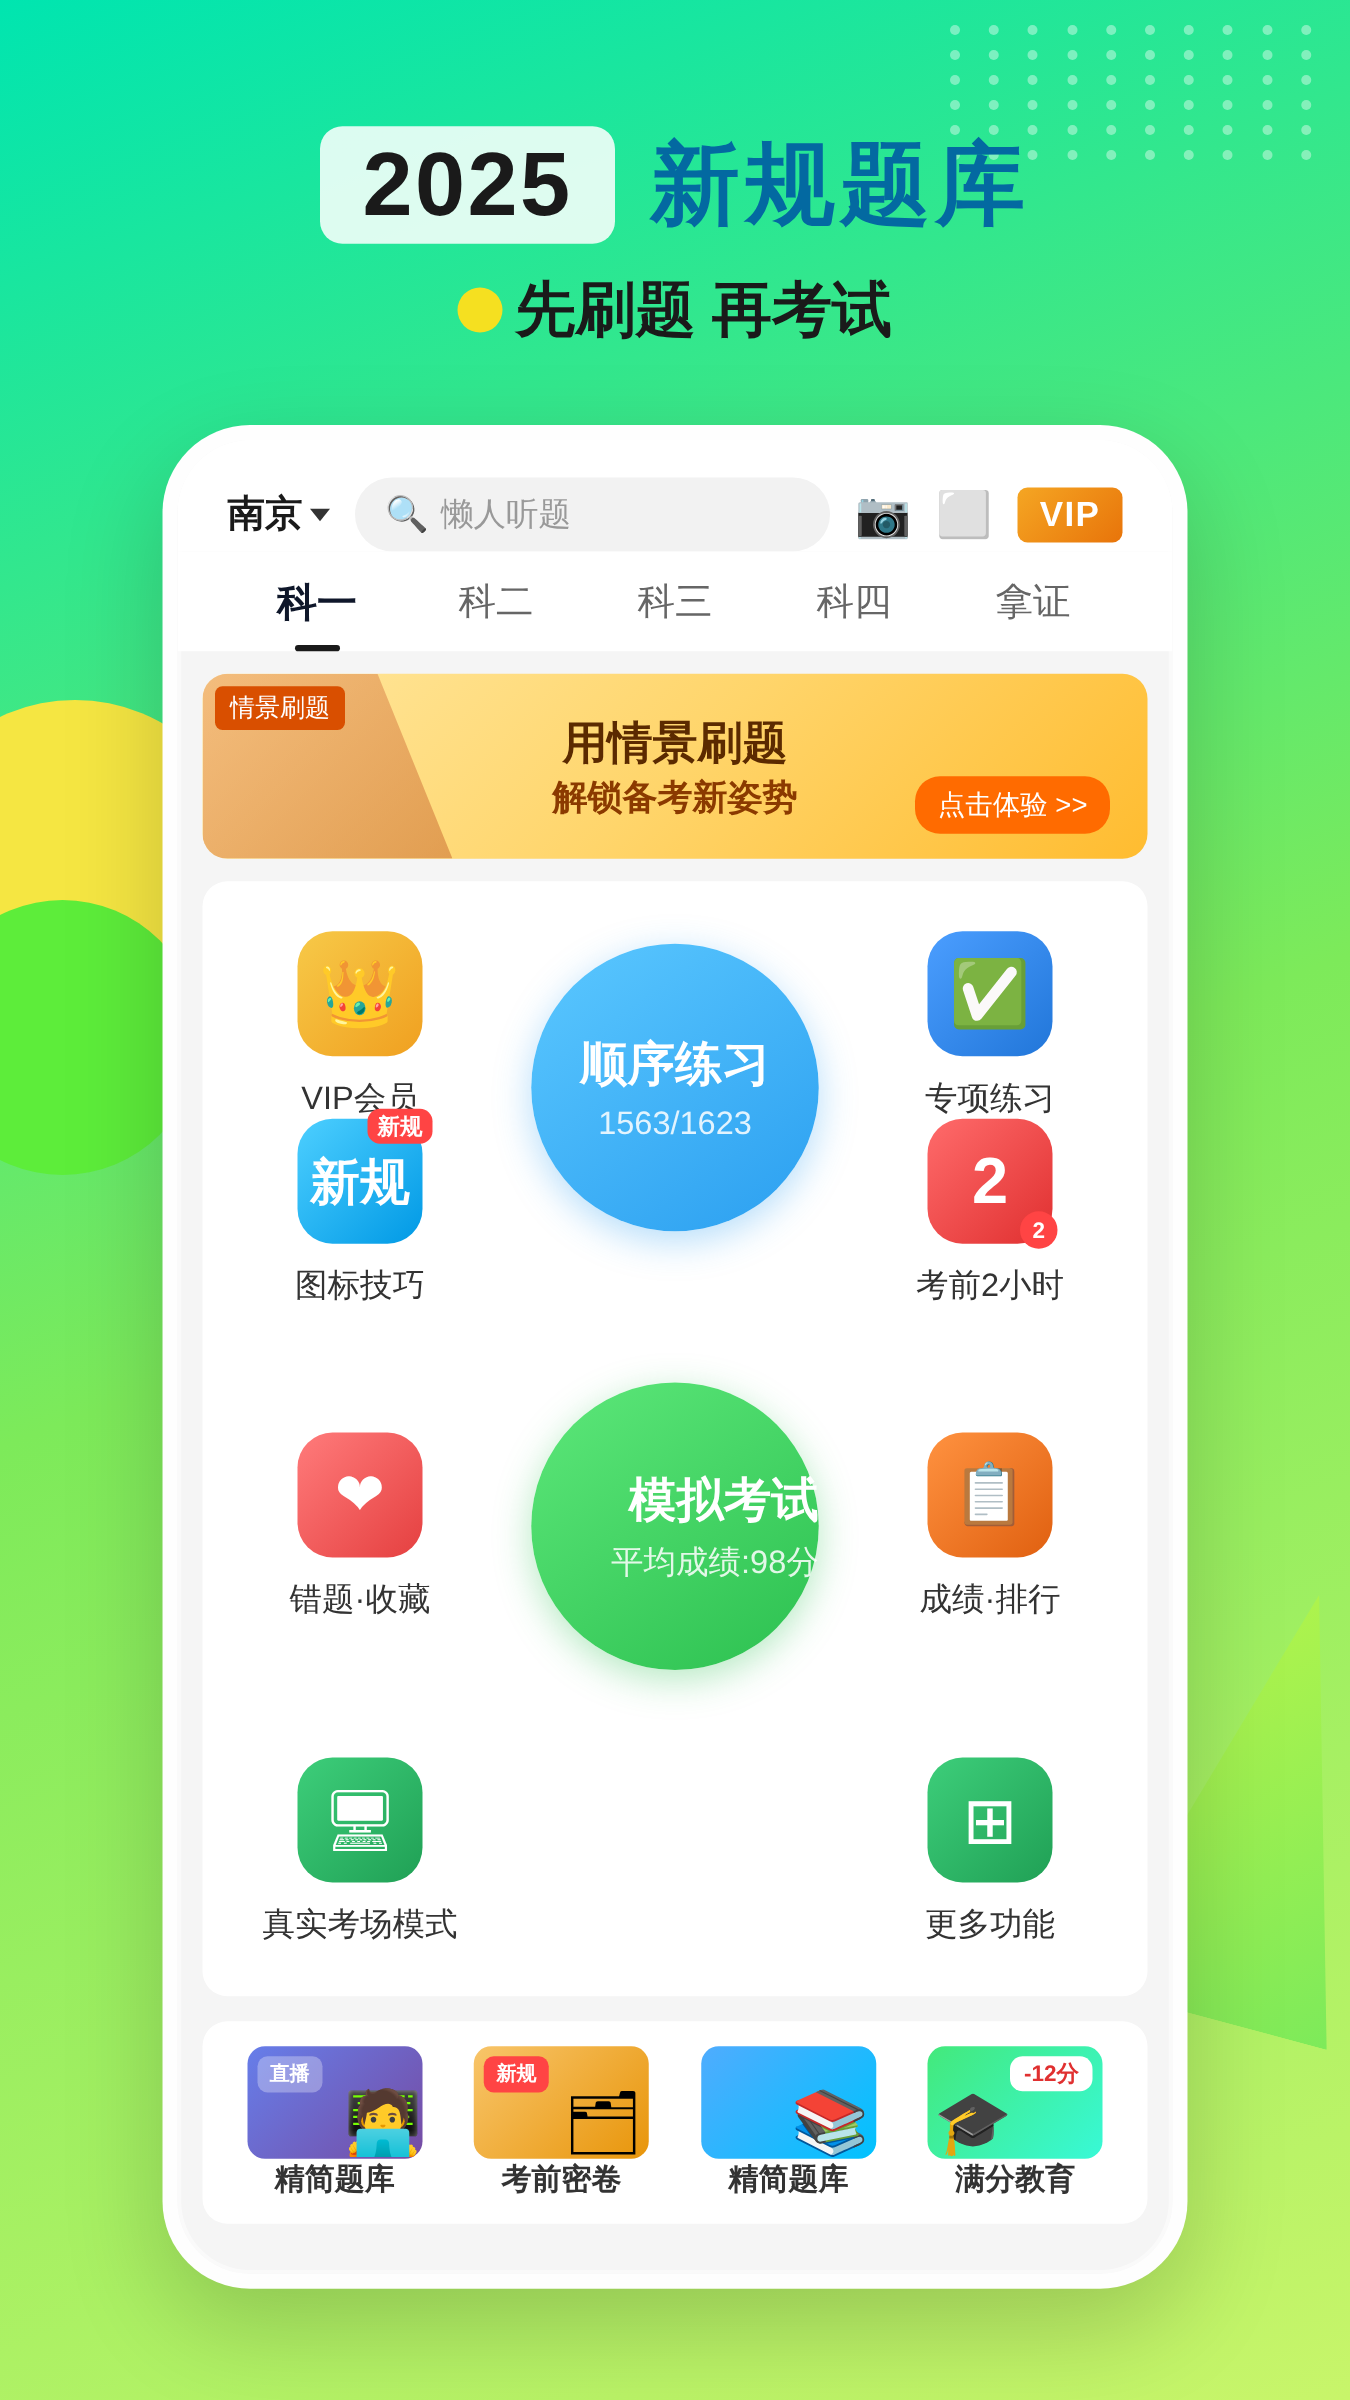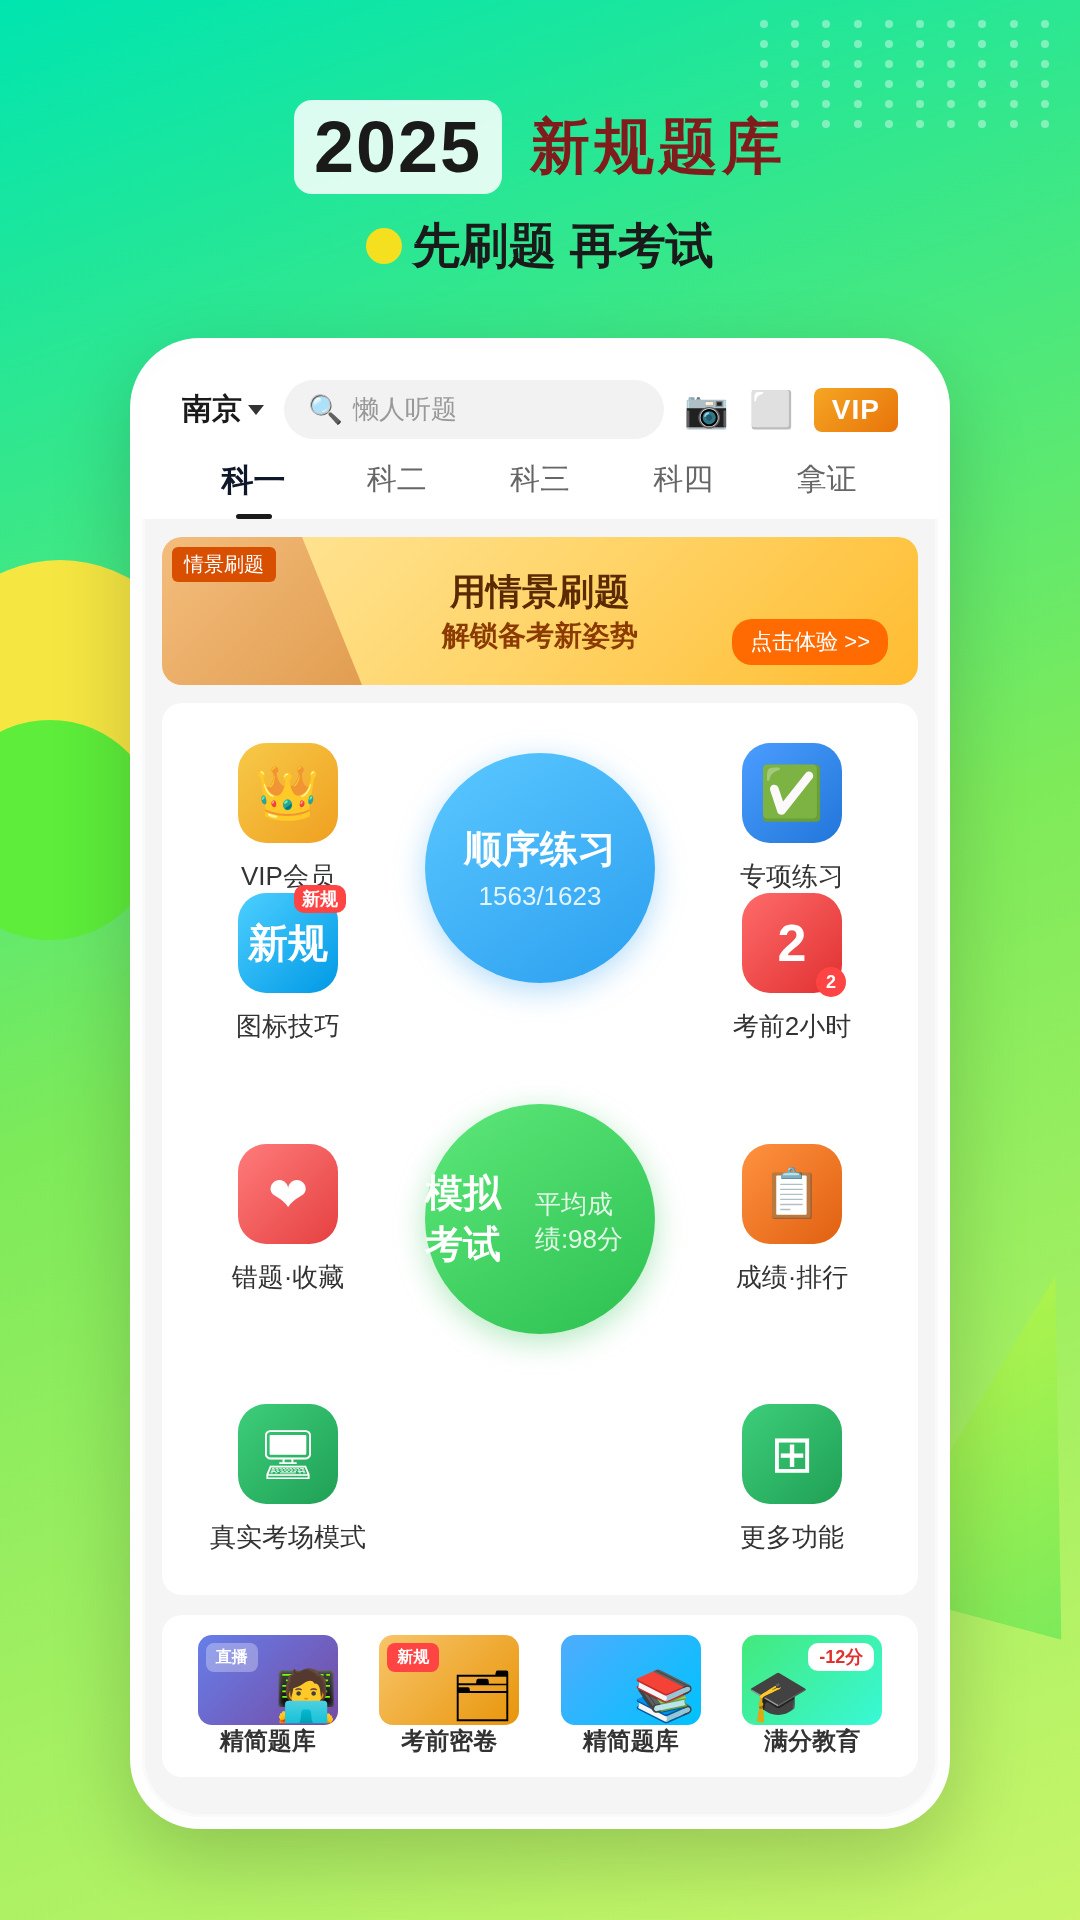--- a/index.html
+++ b/index.html
@@ -69,32 +69,32 @@
     .header-area {
       position: relative;
       z-index: 10;
       text-align: center;
       padding-top: 100px;
     }
     .year-tag {
       display: inline-block;
       background: rgba(255,255,255,0.85);
       border-radius: 18px;
-      padding: 6px 20px;
+      padding: 6px 34px;
       font-size: 72px;
       font-weight: 900;
       color: #1a1a1a;
       margin-right: 12px;
       vertical-align: middle;
       letter-spacing: 2px;
     }
     .title-main {
-      font-size: 60px;
+      font-size: 72px;
       font-weight: 900;
-      color: #7f1d1d;
+      color: #0369a1;
       vertical-align: middle;
       letter-spacing: 4px;
     }
     .subtitle {
       margin-top: 20px;
       font-size: 48px;
       color: #1a1a1a;
       font-weight: 600;
       display: flex;
       align-items: center;
@@ -328,22 +328,22 @@
       color: rgba(255,255,255,0.85);
       margin-top: 6px;
     }
 
     .center-circle-green {
       width: 230px;
       height: 230px;
       border-radius: 50%;
       background: linear-gradient(145deg, #5de87a, #2cc050);
       display: flex;
-      flex-direction: row;
-      align-items: center;
+      flex-direction: column;
+      align-items: flex-end;
       justify-content: center;
       margin: 10px auto;
       box-shadow: 0 8px 30px rgba(44,192,80,0.35);
     }
 
     
     .bottom-apps {
       background: #fff;
       margin: 20px 20px 0;
       border-radius: 20px;

